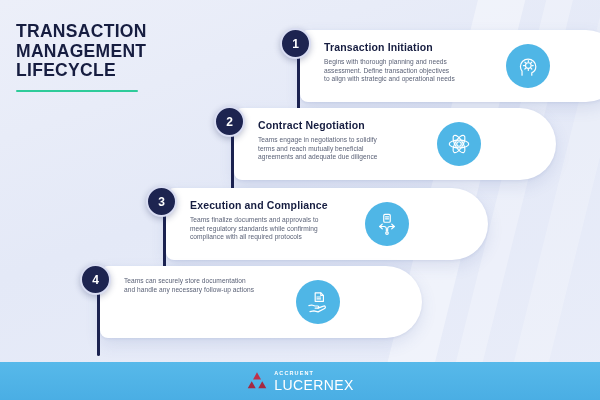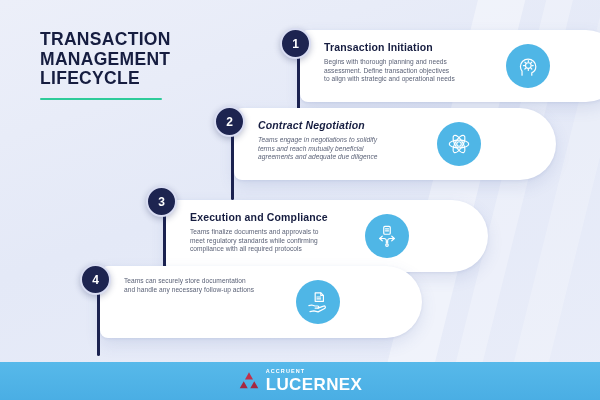--- a/index.html
+++ b/index.html
@@ -22,21 +22,21 @@
     position:absolute; top:-40px; width:46px; height:470px;
     background:rgba(255,255,255,0.40);
     transform:rotate(14deg);
     pointer-events:none;
   }
   .sheen.a { left:430px; }
   .sheen.b { left:498px; width:26px; background:rgba(255,255,255,0.28); }
   .sheen.c { left:556px; width:34px; background:rgba(255,255,255,0.22); }
 
   
-  .title-block { position:absolute; left:40px; top:22px; width:200px;margin-top:8px; }
+  .title-block { position:absolute; left:16px; top:22px; width:200px; }
   .title-line {
     font-size:17.5px; font-weight:bold; letter-spacing:0.3px;
     color:#161d40; line-height:19.5px; text-transform:uppercase;
   }
   .title-rule {
     margin-top:9px; width:122px; height:2.5px;
     background:#2ecb9a; border-radius:2px;
   }
 
   
@@ -85,25 +85,25 @@
     box-shadow:0 0 0 6px rgba(255,255,255,0.85);
   }
   .icon-disc svg { width:26px; height:26px; display:block; }
 
   
   #step1 { left:278px; top:30px; }
   #step1 .card { width:322px; }
   #step1 .icon-disc { left:206px; }
 
   #step2 { left:212px; top:108px; }
-  #step2 .card { width:322px;font-style:italic; }
+  #step2 .card { width:322px; }
   #step2 .icon-disc { left:203px; }
 
   #step3 { left:144px; top:188px; }
-  #step3 .card { width:322px;margin-top:12px; }
+  #step3 .card { width:322px; }
   #step3 .icon-disc { left:199px; }
 
   #step4 { left:78px; top:266px; }
   #step4 .card { width:322px; }
   #step4 .icon-disc { left:196px; }
   #step4 .stem { height:76px; }
 
   
   .footer {
     position:absolute; left:0; bottom:0; width:600px; height:38px;
@@ -111,21 +111,21 @@
     display:flex; align-items:center; justify-content:center;
   }
   .logo { display:flex; align-items:center; gap:6px; }
   .logo-mark { width:22px; height:20px; }
   .logo-text { display:flex; flex-direction:column; line-height:1; }
   .logo-sup {
     font-size:5.5px; font-weight:bold; color:#ffffff;
     letter-spacing:1.1px; margin-bottom:1.5px;
   }
   .logo-main {
-    font-size:17px; font-weight:bold; color:#ffffff; letter-spacing:0.4px;
+    font-size:14px; font-weight:normal; color:#ffffff; letter-spacing:0.4px;
   }
 </style>
 </head>
 <body>
 
 <div id="stage">
 
   <div class="sheen a"></div>
   <div class="sheen b"></div>
   <div class="sheen c"></div>

